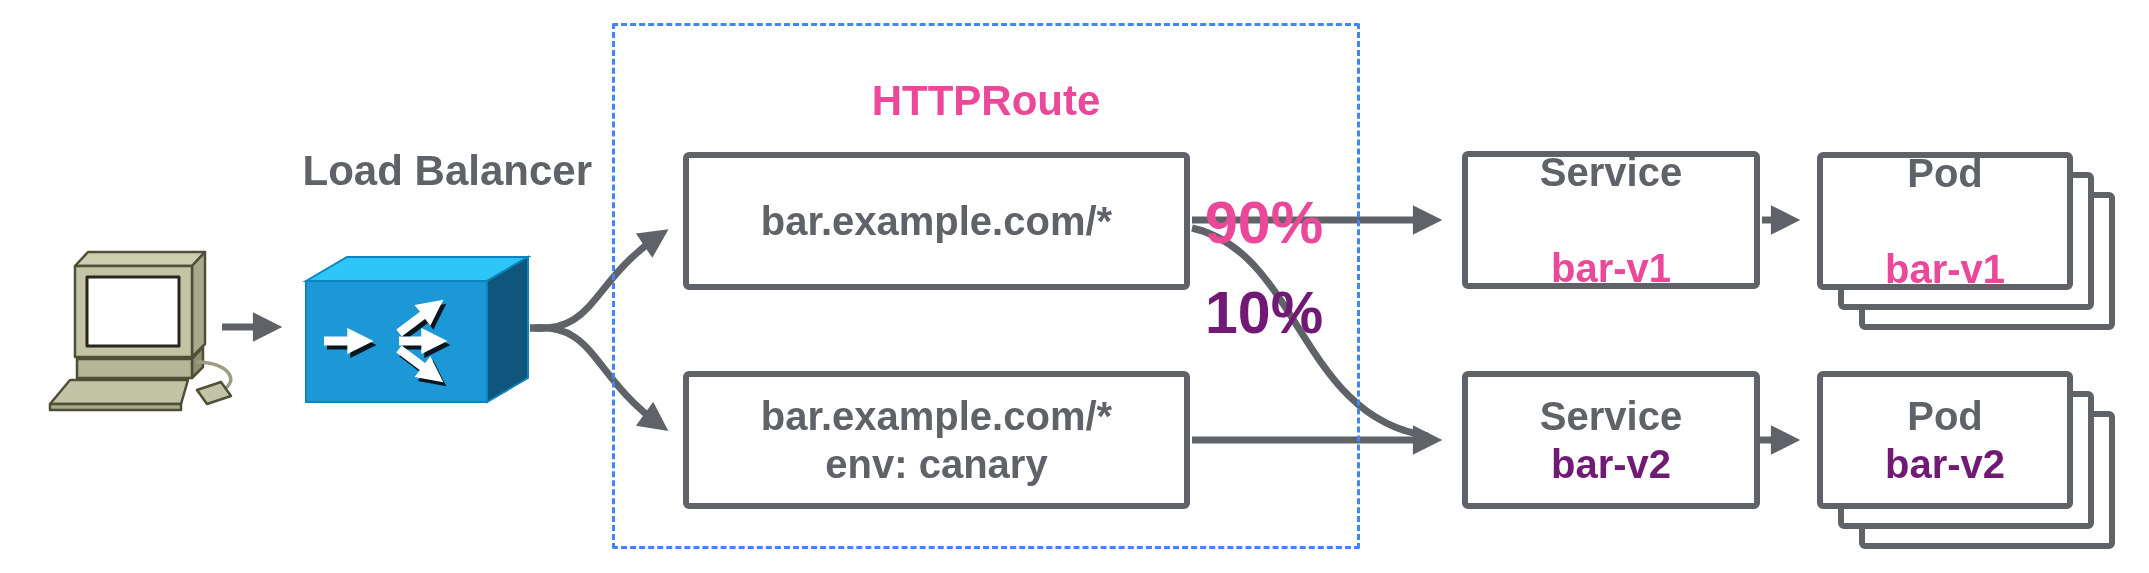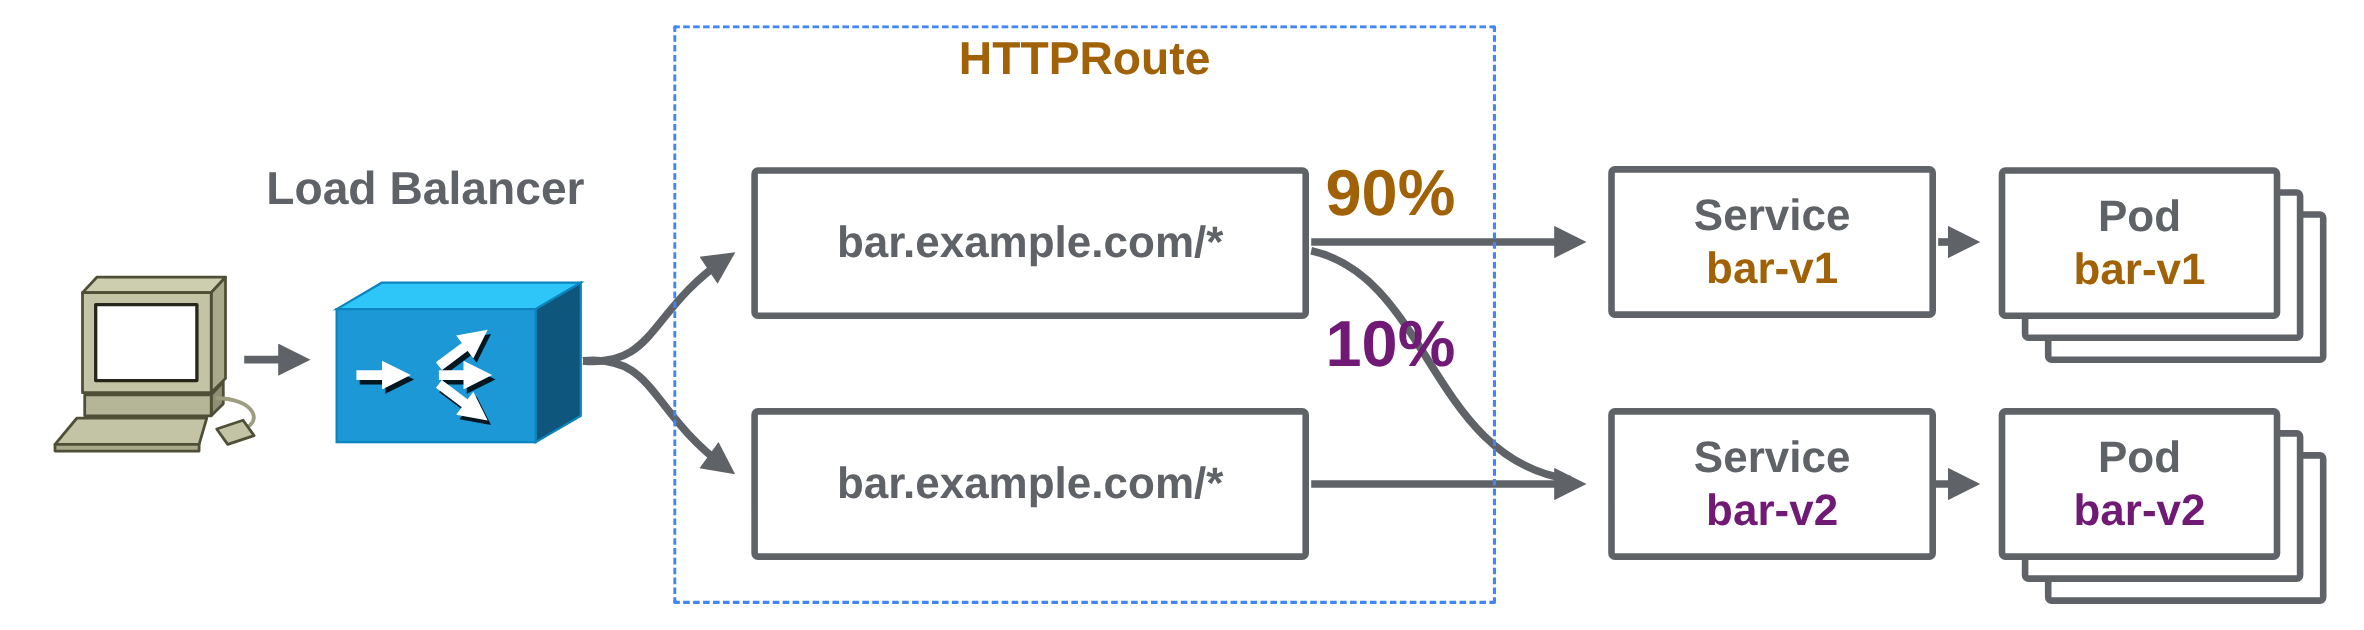--- a/index.html
+++ b/index.html
@@ -19,21 +19,21 @@
     position:absolute; box-sizing:border-box; background:#ffffff;
     border:6px solid #5f6368; border-radius:6px;
   }
   .dashedbox {
     position:absolute; box-sizing:border-box;
     border:3px dashed #4285f4; border-radius:2px;
   }
   .label { position:absolute; font-size:42px; line-height:50px; }
   .pct { position:absolute; font-size:59px; line-height:44px; }
   .title { position:absolute; text-align:center; font-size:42px; line-height:50px; }
-  .text-blue  { color:#a16207; }
+  .text-blue  { color:#ec4899;margin-top:48px; }
   .text-green { color:#701a75; }
   .text-gray  { color:#5f6368; }
 </style>
 </head>
 <body>
 
 <div class="canvas">
 
   <svg class="layer" viewBox="0 0 2149 573" xmlns="http://www.w3.org/2000/svg">
     <defs>
@@ -88,34 +88,35 @@
     <path d="M 1192 220 L 1432 220" stroke="#5f6368" stroke-width="7" fill="none" marker-end="url(#ah)"></path>
 
     <path d="M 1192 228 C 1300 252, 1300 418, 1428 436" stroke="#5f6368" stroke-width="7" fill="none"></path>
 
     <path d="M 1192 440 L 1432 440" stroke="#5f6368" stroke-width="7" fill="none" marker-end="url(#ah)"></path>
 
     <path d="M 1762 220 L 1790 220" stroke="#5f6368" stroke-width="7" fill="none" marker-end="url(#ah)"></path>
     <path d="M 1760 440 L 1790 440" stroke="#5f6368" stroke-width="7" fill="none" marker-end="url(#ah)"></path>
   </svg>
 
-  <div class="label text-gray" style="left:242px; top:146px; width:350px; text-align:left;">Load Balancer</div>
+  <div class="label text-gray" style="left:242px; top:146px; width:350px; text-align:right;">Load Balancer</div>
 
   <div class="dashedbox" style="left:612px; top:23px; width:748px; height:526px;"></div>
 
   <div class="title text-blue" style="left:612px; top:28px; width:748px;">
     <div>HTTPRoute</div>
   </div>
 
   <div class="box" style="left:683px; top:152px; width:507px; height:138px;">
     <div>bar.example.com/*</div>
   </div>
 
   <div class="box" style="left:683px; top:371px; width:507px; height:138px;">
     <div>bar.example.com/*</div>
+    <div>env: canary</div>
   </div>
 
   <div class="pct text-blue" style="left:1205px; top:153px;">90%</div>
   <div class="pct text-green" style="left:1205px; top:291px;">10%</div>
 
   <div class="box" style="left:1462px; top:151px; width:298px; height:138px;">
     <div class="text-gray">Service</div>
     <div class="text-blue">bar-v1</div>
   </div>
 

